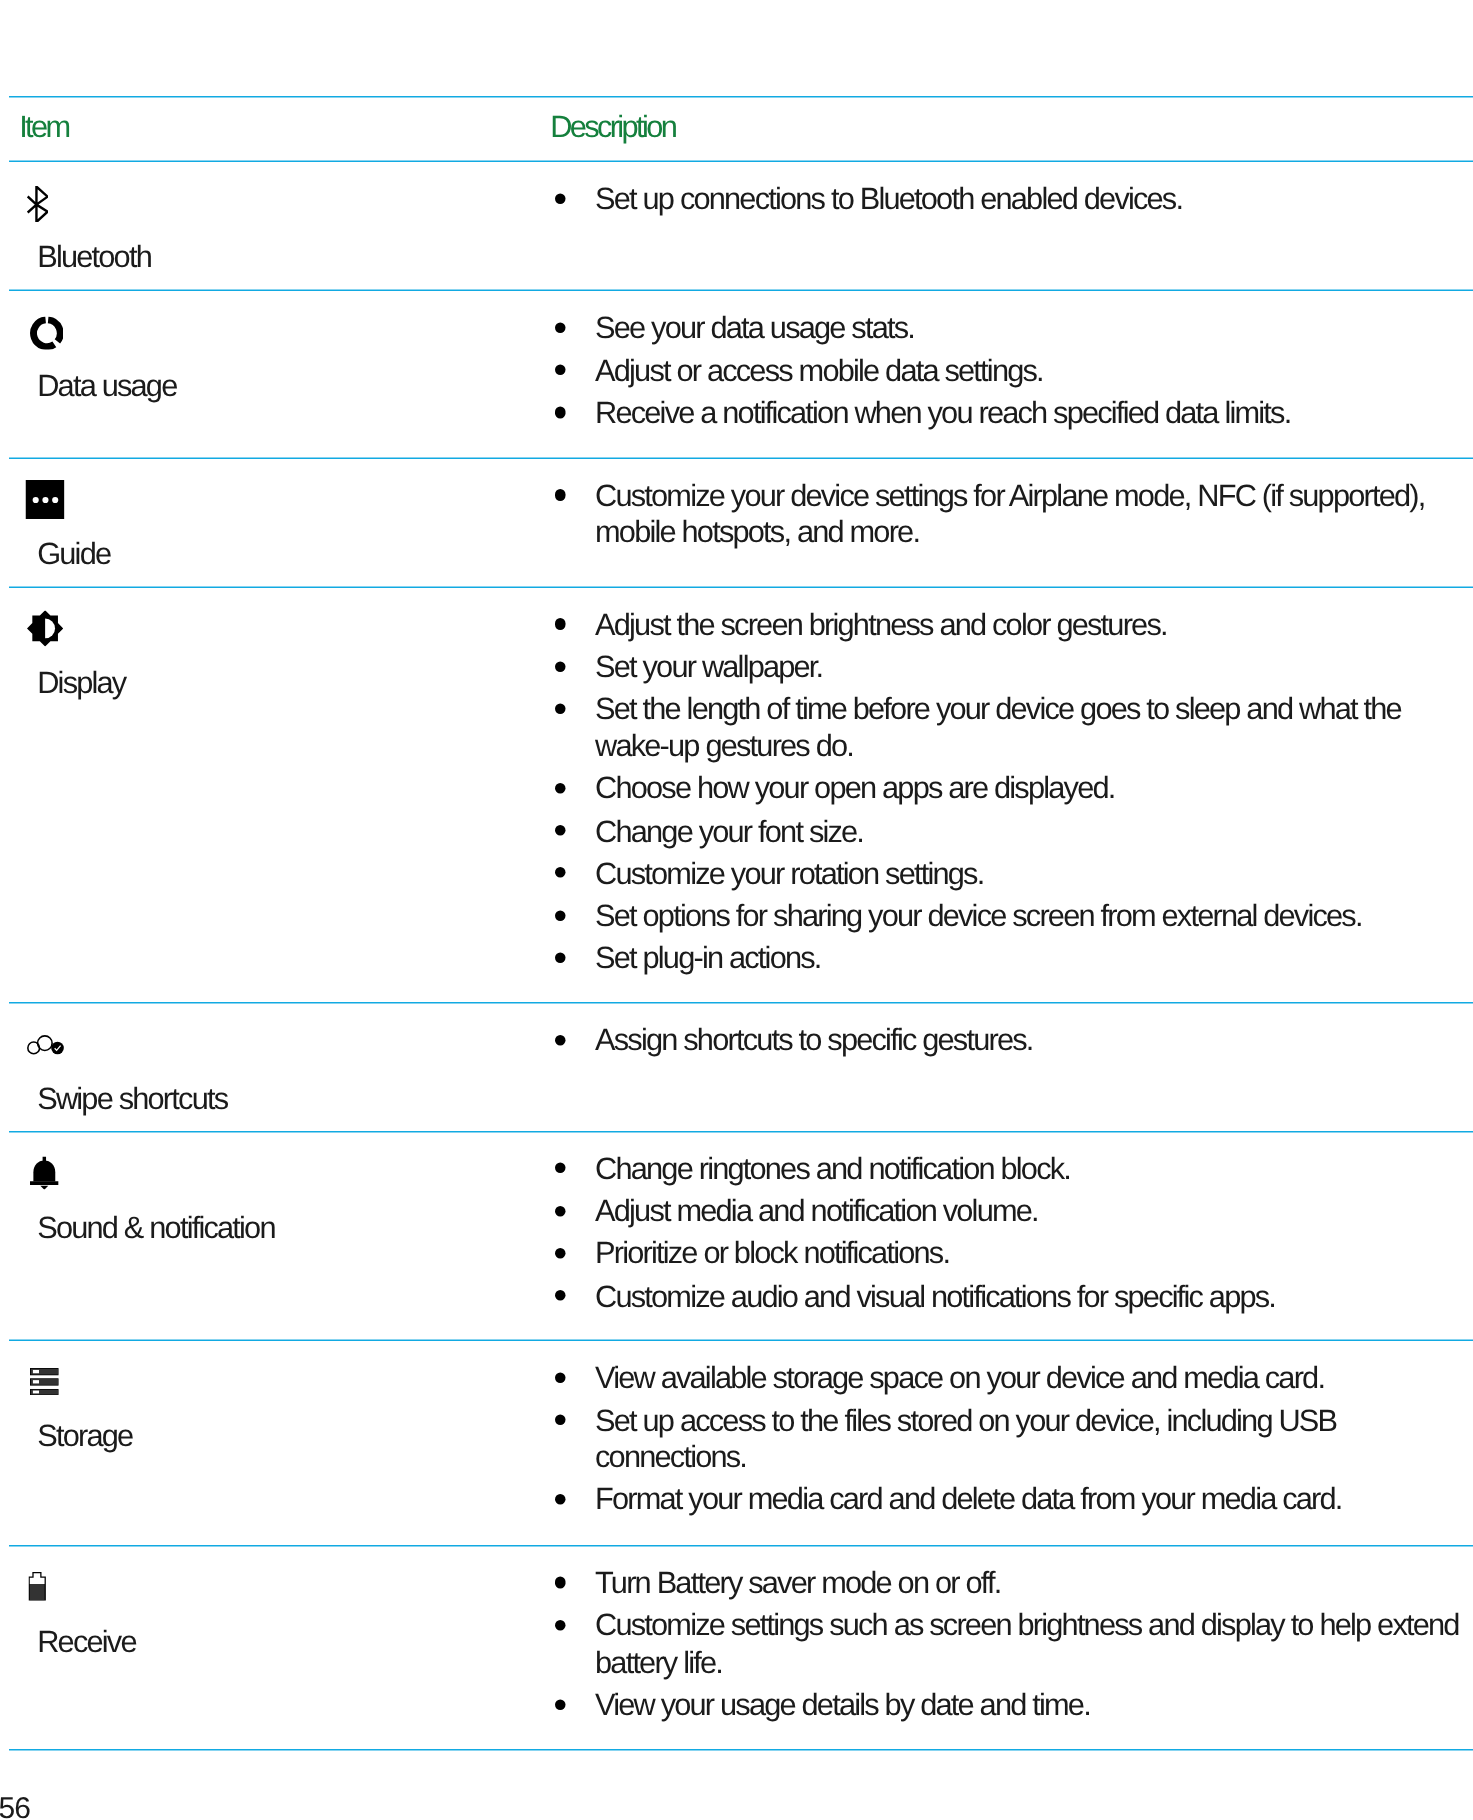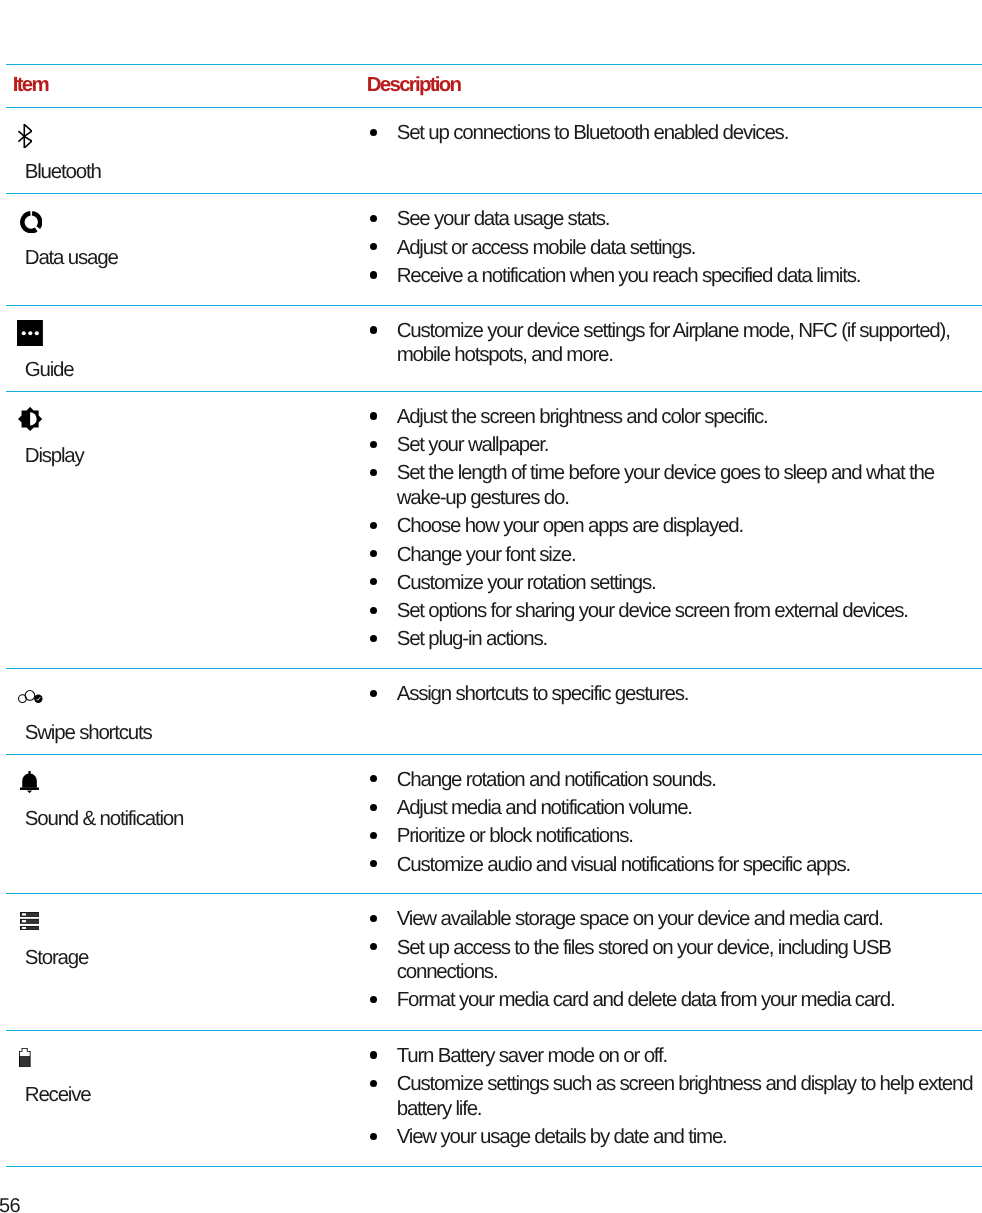--- a/index.html
+++ b/index.html
@@ -21,21 +21,21 @@
 
   
   table.grid{position:absolute;left:5.8px;top:63.65px;width:983px;border-collapse:collapse;table-layout:fixed;
              font-size:20.5px;letter-spacing:-1.2px;}
   table.grid td, table.grid th{
     border-top:1.7px solid #12aae2;border-bottom:1.7px solid #12aae2;
     padding:0; vertical-align:top; text-align:left;
   }
   th.c1,td.c1{width:354px;}
   th.c2,td.c2{width:629px;}
-  th{color:#b91c1c;font-weight:bold;letter-spacing:-1.75px;}
+  th{color:#15803d;font-weight:normal;letter-spacing:-1.75px;}
   th .inner{padding:8.1px 7px 0 7px;line-height:24.5px;}
   tr.hrow{height:43.50px;}
   tbody tr:nth-child(1){height:85.90px;}
   tbody tr:nth-child(2){height:111.60px;}
   tbody tr:nth-child(3){height:86.00px;}
   tbody tr:nth-child(4){height:276.80px;}
   tbody tr:nth-child(5){height:85.80px;}
   tbody tr:nth-child(6){height:139.00px;}
   tbody tr:nth-child(7){height:136.60px;}
   tbody tr:nth-child(8){height:136.60px;}
@@ -151,21 +151,21 @@
                     <path fill="#ffffff" d="M12.1 5.35 A6.6 6.6 0 0 1 12.1 18.55 Z"></path>
                   </svg>
                 </span>
               </span>
               <div class="itemlabel">Display</div>
             </div>
           </td>
           <td class="c2">
             <div class="cellpad">
               <ul class="bl">
-                <li><span class="bullet">•</span><span>Adjust the screen brightness and color specific.</span></li>
+                <li><span class="bullet">•</span><span>Adjust the screen brightness and color gestures.</span></li>
                 <li><span class="bullet">•</span><span>Set your wallpaper.</span></li>
                 <li><span class="bullet">•</span><span>Set the length of time before your device goes to sleep and what the wake-up gestures do.</span></li>
                 <li><span class="bullet">•</span><span>Choose how your open apps are displayed.</span></li>
                 <li><span class="bullet">•</span><span>Change your font size.</span></li>
                 <li><span class="bullet">•</span><span>Customize your rotation settings.</span></li>
                 <li><span class="bullet">•</span><span>Set options for sharing your device screen from external devices.</span></li>
                 <li><span class="bullet">•</span><span>Set plug-in actions.</span></li>
               </ul>
             </div>
           </td>
@@ -206,21 +206,21 @@
                     <path fill="#000000" d="M6.9 19.55 H12.2 L9.55 22.16 Z"></path>
                   </svg>
                 </span>
               </span>
               <div class="itemlabel">Sound &amp; notification</div>
             </div>
           </td>
           <td class="c2">
             <div class="cellpad">
               <ul class="bl">
-                <li><span class="bullet">•</span><span>Change rotation and notification sounds.</span></li>
+                <li><span class="bullet">•</span><span>Change ringtones and notification block.</span></li>
                 <li><span class="bullet">•</span><span>Adjust media and notification volume.</span></li>
                 <li><span class="bullet">•</span><span>Prioritize or block notifications.</span></li>
                 <li><span class="bullet">•</span><span>Customize audio and visual notifications for specific apps.</span></li>
               </ul>
             </div>
           </td>
         </tr>
         <tr>
           <td class="c1">
             <div class="cellpad itemwrap">

